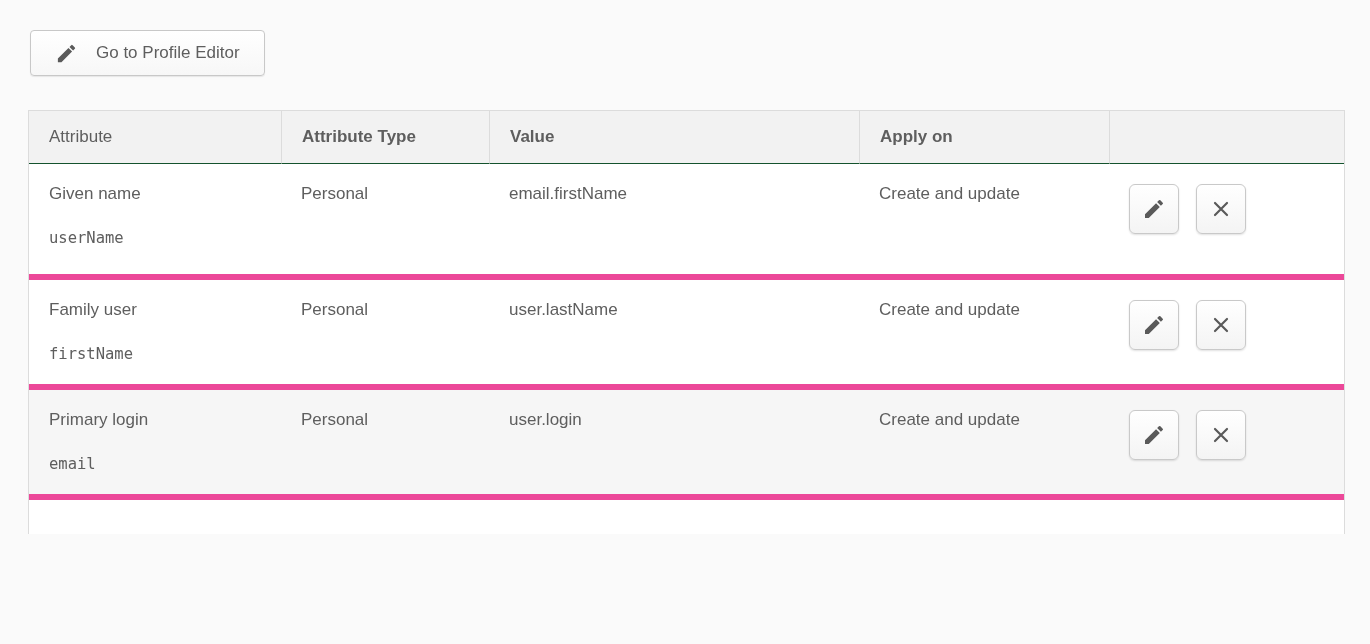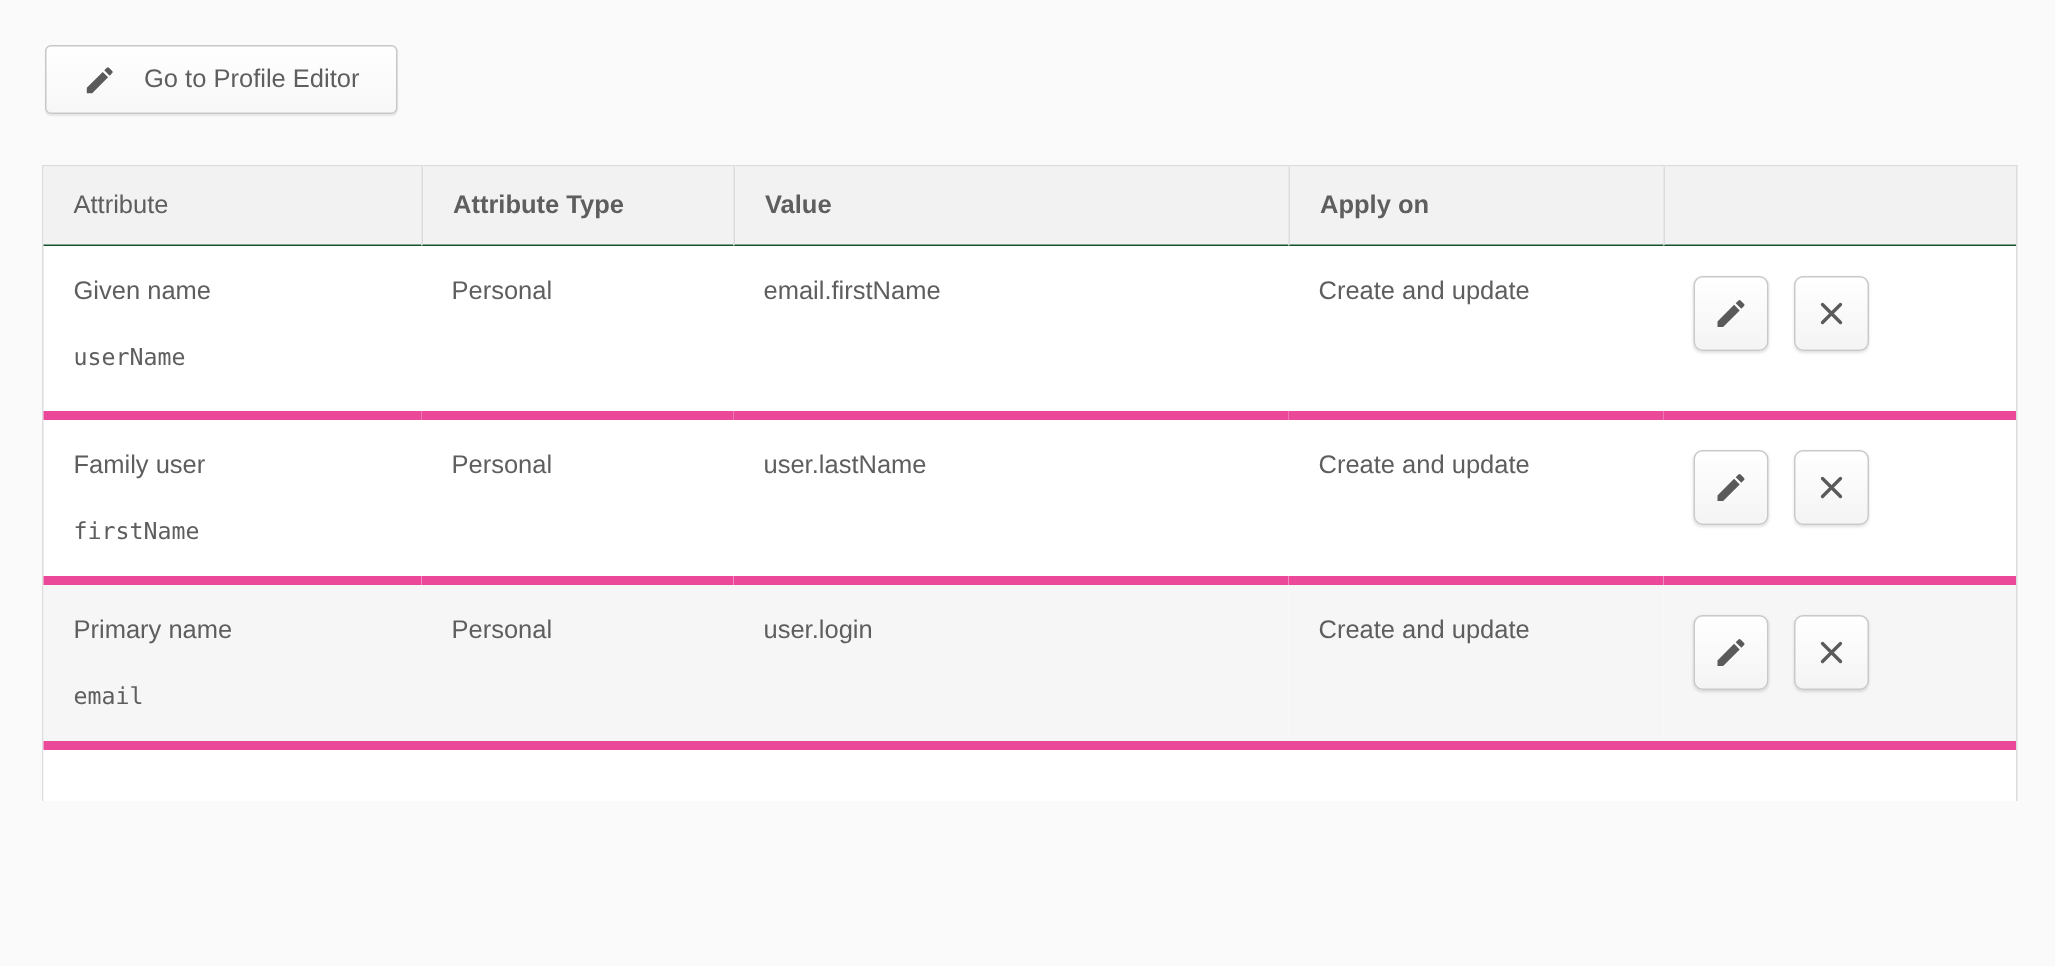--- a/index.html
+++ b/index.html
@@ -172,21 +172,21 @@
                 <svg width="24" height="24" viewBox="0 0 24 24">
                   <path d="M6 6 L18 18 M18 6 L6 18" stroke="#5a5a5a" stroke-width="2.2" stroke-linecap="round" fill="none"></path>
                 </svg>
               </span>
           </button>
         </div>
       </td>
     </tr>
     <tr class="highlighted">
       <td>
-        <div>Primary name</div>
+        <div>Primary login</div>
         <div class="attr-sub">email</div>
       </td>
       <td>Personal</td>
       <td>user.login</td>
       <td>Create and update</td>
       <td>
         <div class="actions">
           <button class="icon-btn">
             <span>
                 <svg width="24" height="24" viewBox="0 0 24 24">

